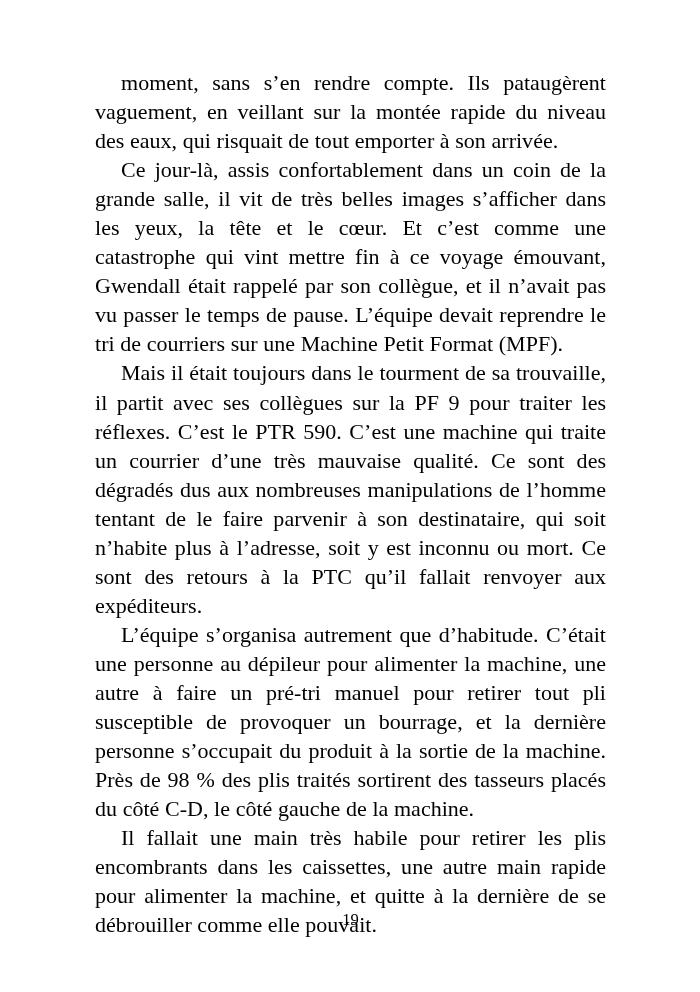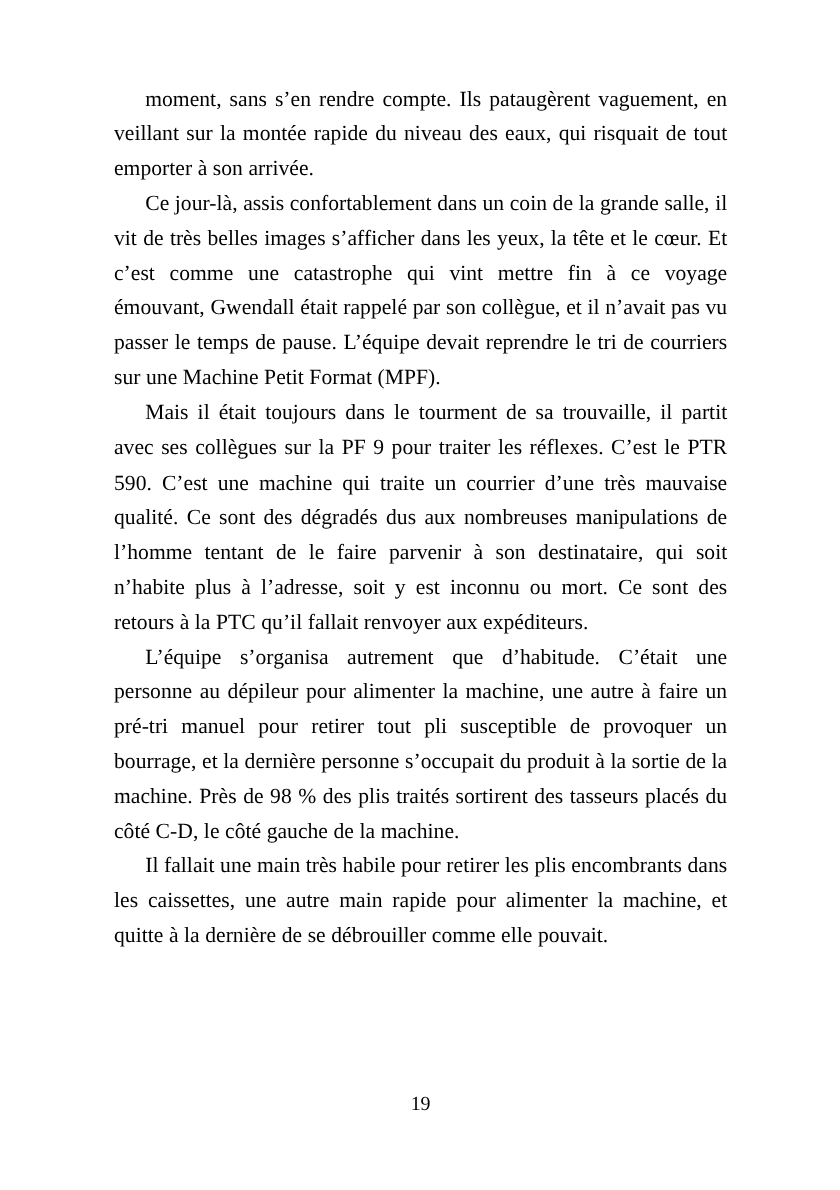--- a/index.html
+++ b/index.html
@@ -32,21 +32,21 @@
     left: 95px;
     top: 68px;
     width: 511px;
   }
 
   .para {
     margin: 0;
     padding: 0;
     text-align: justify;
     text-justify: inter-word;
-    font-size: 18px;
+    font-size: 22px;
     line-height: 29.05px;
     text-indent: 26px;
     hyphens: none;
     -webkit-hyphens: none;
     word-spacing: 0.1px;
     letter-spacing: 0.02px;
   }
 
   
   .para:last-child {

